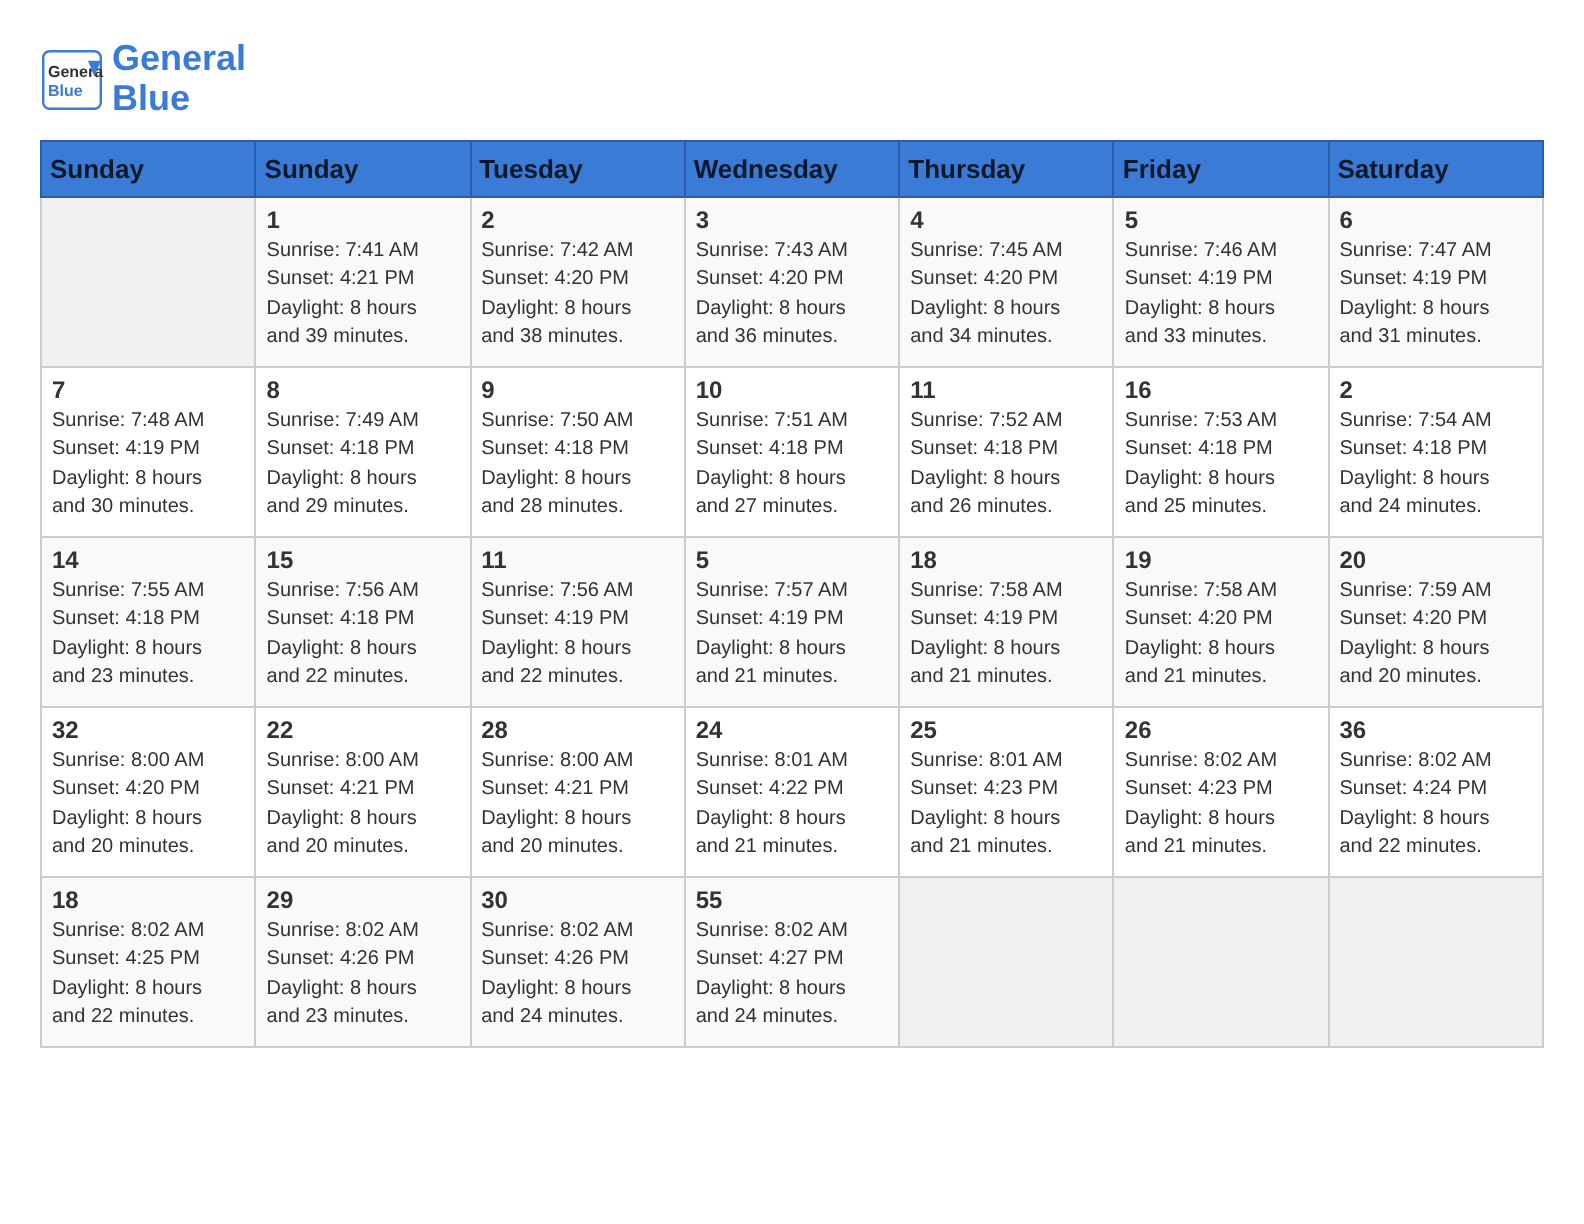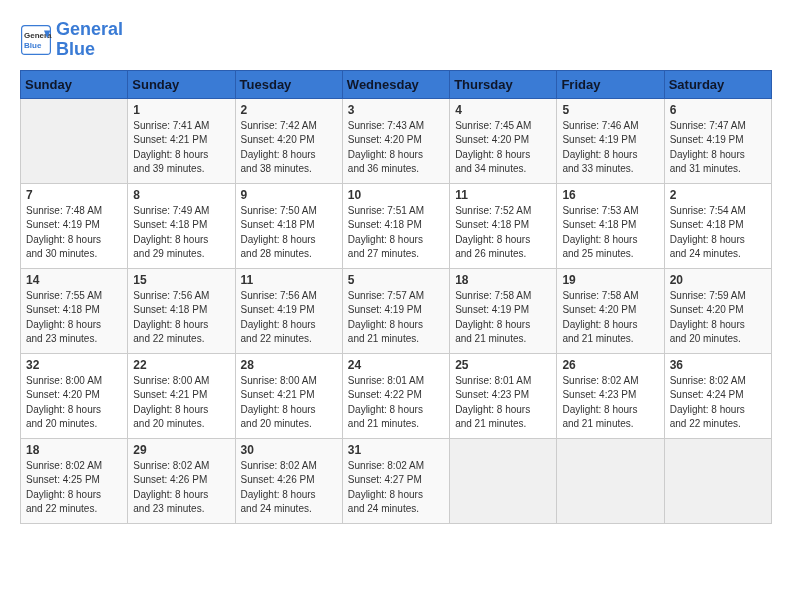--- a/index.html
+++ b/index.html
@@ -249,21 +249,21 @@
         </td>
         <td>
           <span class="day-number">29</span>
           <div class="day-info">Sunrise: 8:02 AM<br>Sunset: 4:26 PM<br>Daylight: 8 hours<br>and 23 minutes.</div>
         </td>
         <td>
           <span class="day-number">30</span>
           <div class="day-info">Sunrise: 8:02 AM<br>Sunset: 4:26 PM<br>Daylight: 8 hours<br>and 24 minutes.</div>
         </td>
         <td>
-          <span class="day-number">31</span>
+          <span class="day-number">55</span>
           <div class="day-info">Sunrise: 8:02 AM<br>Sunset: 4:27 PM<br>Daylight: 8 hours<br>and 24 minutes.</div>
         </td>
         <td class="empty-cell"></td>
         <td class="empty-cell"></td>
         <td class="empty-cell"></td>
       </tr>
     </tbody>
 </table>
 
 </body></html>

